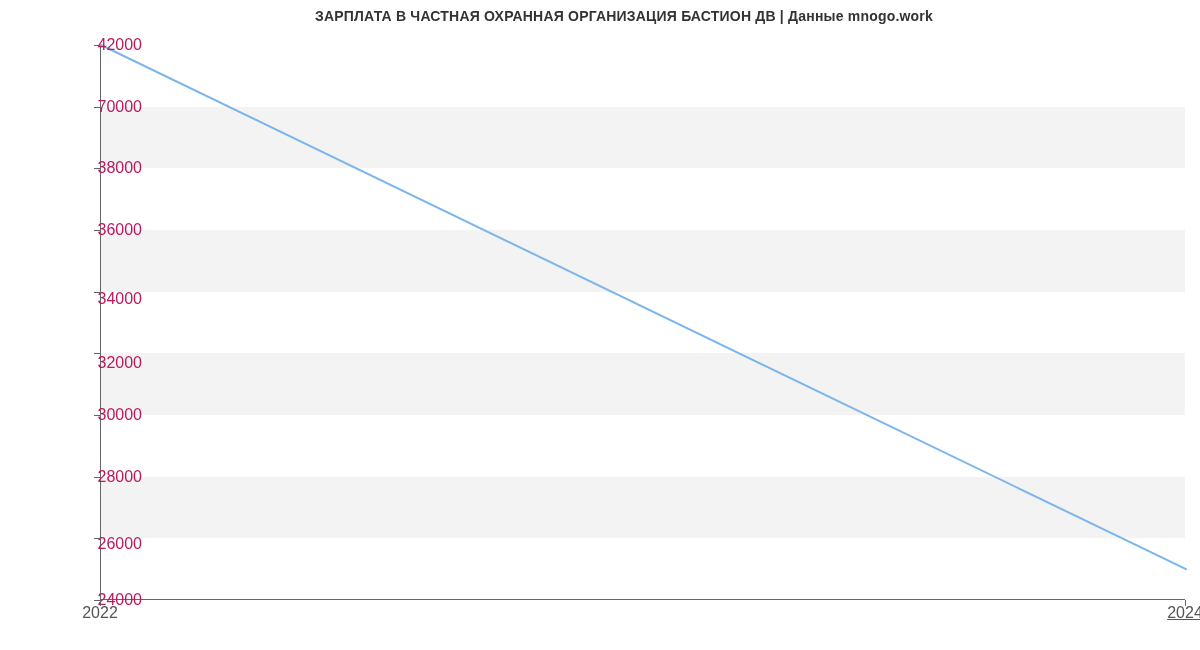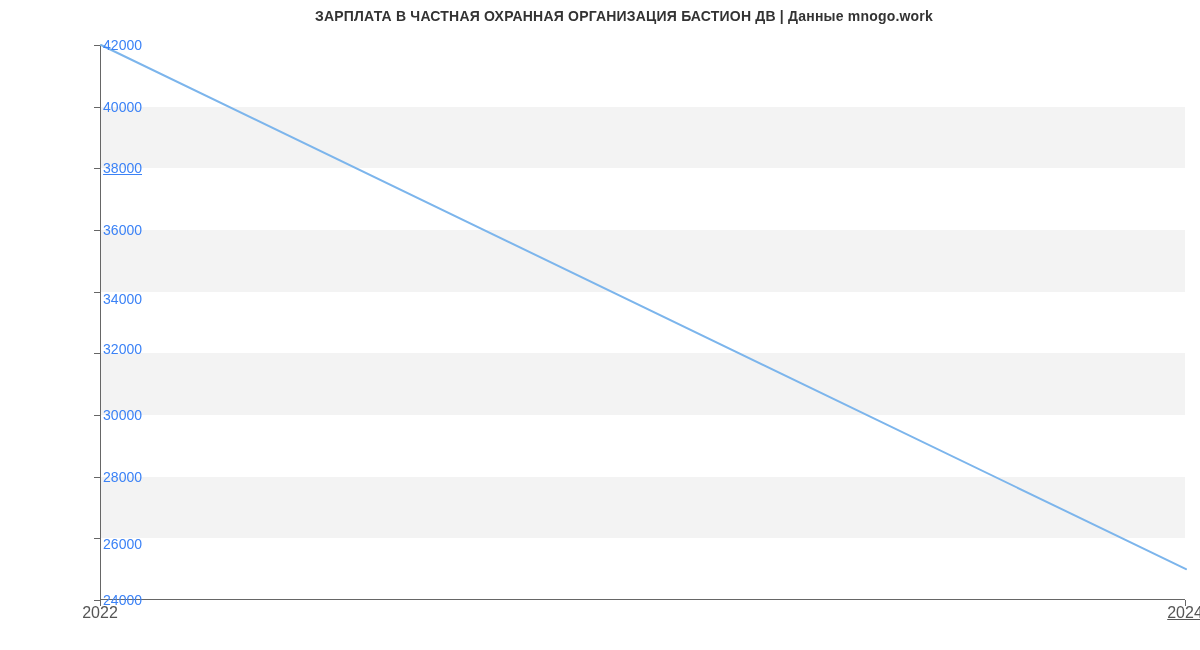--- a/index.html
+++ b/index.html
@@ -42,22 +42,22 @@
     position: absolute;
     left: 0;
     width: 100%;
     background: #f3f3f3;
   }
   .y-tick-label {
     position: absolute;
     right: 1106px; 
     width: 80px;
     text-align: right;
-    font-size: 14px;
-    color: #3b82f6;
+    font-size: 16px;
+    color: #be185d;
     transform: translateY(-50%);
   }
   .x-tick-label {
     position: absolute;
     top: 604px;
     font-size: 16px;
     color: #555;
     transform: translateX(-50%);
   }
   .y-tick-mark {
@@ -106,29 +106,29 @@
       </svg>
   </div>
 <div class="y-tick-label" style="top: 600px;">24000</div>
     <div class="y-tick-mark" style="top: 600px;"></div>
     <div class="y-tick-label" style="top: 538.333px; margin-top: 6px;">26000</div>
     <div class="y-tick-mark" style="top: 538.333px;"></div>
     <div class="y-tick-label" style="top: 476.667px;">28000</div>
     <div class="y-tick-mark" style="top: 476.667px;"></div>
     <div class="y-tick-label" style="top: 415px;">30000</div>
     <div class="y-tick-mark" style="top: 415px;"></div>
-    <div class="y-tick-label" style="top: 349px;">32000</div>
+    <div class="y-tick-label" style="top: 363px;">32000</div>
     <div class="y-tick-mark" style="top: 353.333px;"></div>
     <div class="y-tick-label" style="top: 299px;">34000</div>
     <div class="y-tick-mark" style="top: 291.667px;"></div>
     <div class="y-tick-label" style="top: 230px;">36000</div>
     <div class="y-tick-mark" style="top: 230px;"></div>
-    <div class="y-tick-label" style="top: 168.333px; text-decoration: underline;">38000</div>
+    <div class="y-tick-label" style="top: 168.333px;">38000</div>
     <div class="y-tick-mark" style="top: 168.333px;"></div>
-    <div class="y-tick-label" style="top: 106.667px;">40000</div>
+    <div class="y-tick-label" style="top: 106.667px;">70000</div>
     <div class="y-tick-mark" style="top: 106.667px;"></div>
     <div class="y-tick-label" style="top: 45px;">42000</div>
     <div class="y-tick-mark" style="top: 45px;"></div>
     <div class="x-tick-label" style="left: 100px;">2022</div>
     <div class="x-tick-mark" style="left: 100px;"></div>
     <div class="x-tick-label" style="left: 1185px; text-decoration: underline;">2024</div>
     <div class="x-tick-mark" style="left: 1185px;"></div>
   </div>
 
 </body></html>

